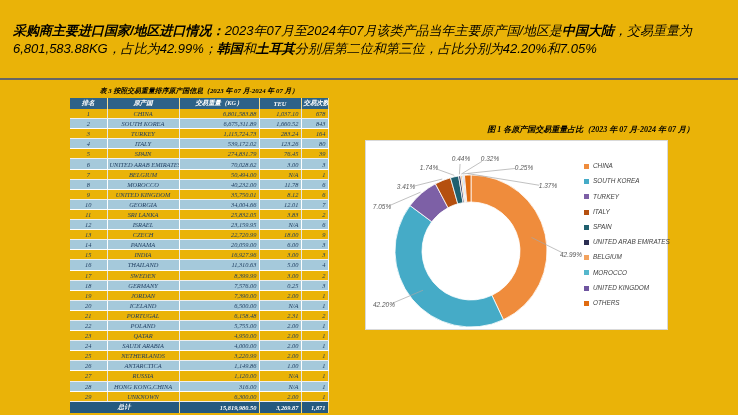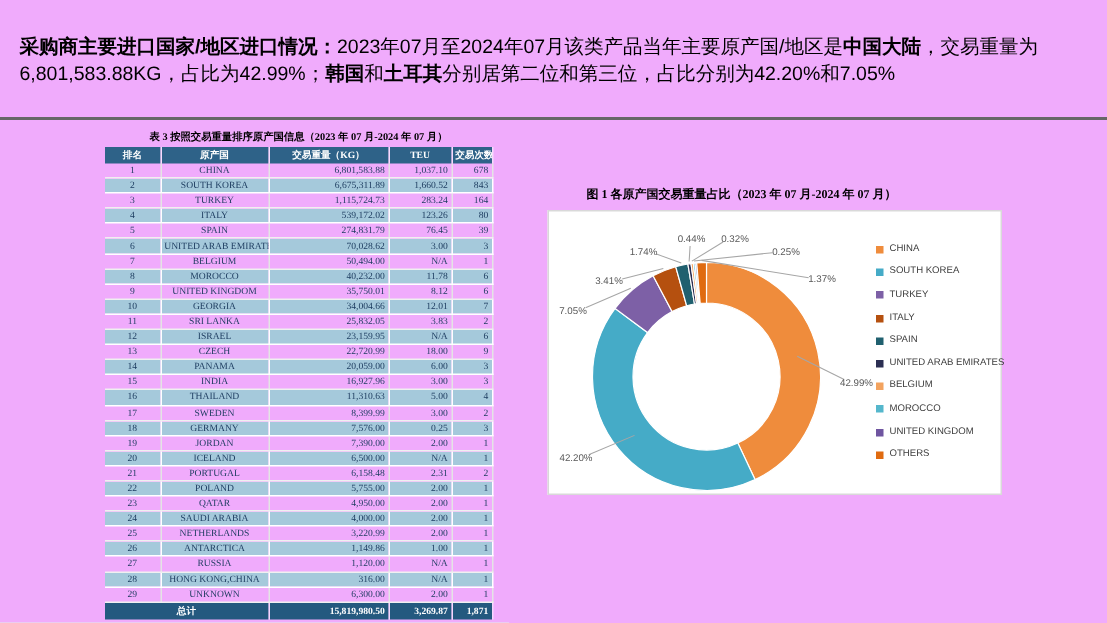--- a/index.html
+++ b/index.html
@@ -1,18 +1,18 @@
 <!DOCTYPE html>
 <html><head>
 <meta charset="utf-8">
 <style>
   html,body{margin:0;padding:0;background:#e8e8e8;}
   .page{
-    position:relative;width:738px;height:415px;background:#f0abfc;
-    font-family:"Liberation Sans","DejaVu Sans",sans-serif;overflow:hidden;
+    position:relative;width:738px;height:415px;background:#eab308;
+    font-family:"Liberation Sans","DejaVu Sans",sans-serif;overflow:hidden;font-style:italic;
   }
   
   .summary{
     position:absolute;left:13px;top:22px;width:714px;
     font-size:13px;line-height:1.42;color:#000;letter-spacing:0;
   }
   .summary .b{font-weight:700;}
   .divider{position:absolute;left:0;top:78px;width:738px;height:2px;background:#666666;}
   
   .table-panel{position:absolute;left:70px;top:86px;width:258px;}
@@ -37,21 +37,21 @@
   table.data td.c{text-align:center;}
   table.data td.r{text-align:right;}
   table.data tfoot td{
     background:#24597F;color:#ffffff;font-weight:700;height:11.5px;
     border-right:1px solid rgba(255,255,255,.5);border-bottom:none;
   }
   
   .chart-panel{position:absolute;left:365px;top:124px;width:303px;}
   .chart-title{
     font-family:"Liberation Serif","DejaVu Serif",serif;
-    font-size:8px;font-weight:700;color:#000;text-align:left;white-space:nowrap;
+    font-size:8px;font-weight:700;color:#000;text-align:right;white-space:nowrap;
     transform:translateX(26px);margin-bottom:5px;
   }
   .chart-box{
     position:relative;width:301px;height:188px;background:#fff;border:1px solid #D9D9D9;
   }
   .legend{position:absolute;left:218px;top:22px;display:flex;flex-direction:column;}
   .legend-item{display:flex;align-items:center;height:7px;margin-bottom:8.2px;}
   .legend-swatch{width:5px;height:5px;margin-right:4px;flex:0 0 auto;}
   .legend-label{font-size:6.4px;color:#404040;white-space:nowrap;line-height:1;}
   svg text{font-family:"Liberation Sans","DejaVu Sans",sans-serif;}

